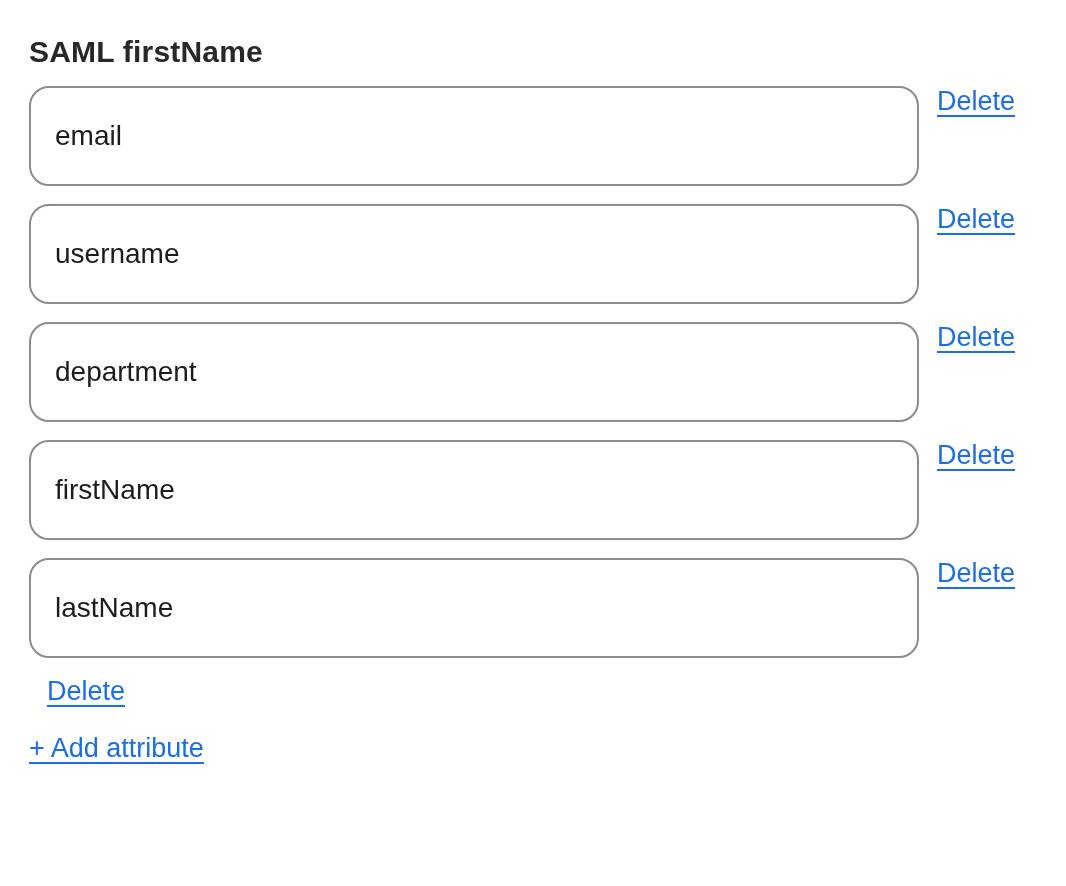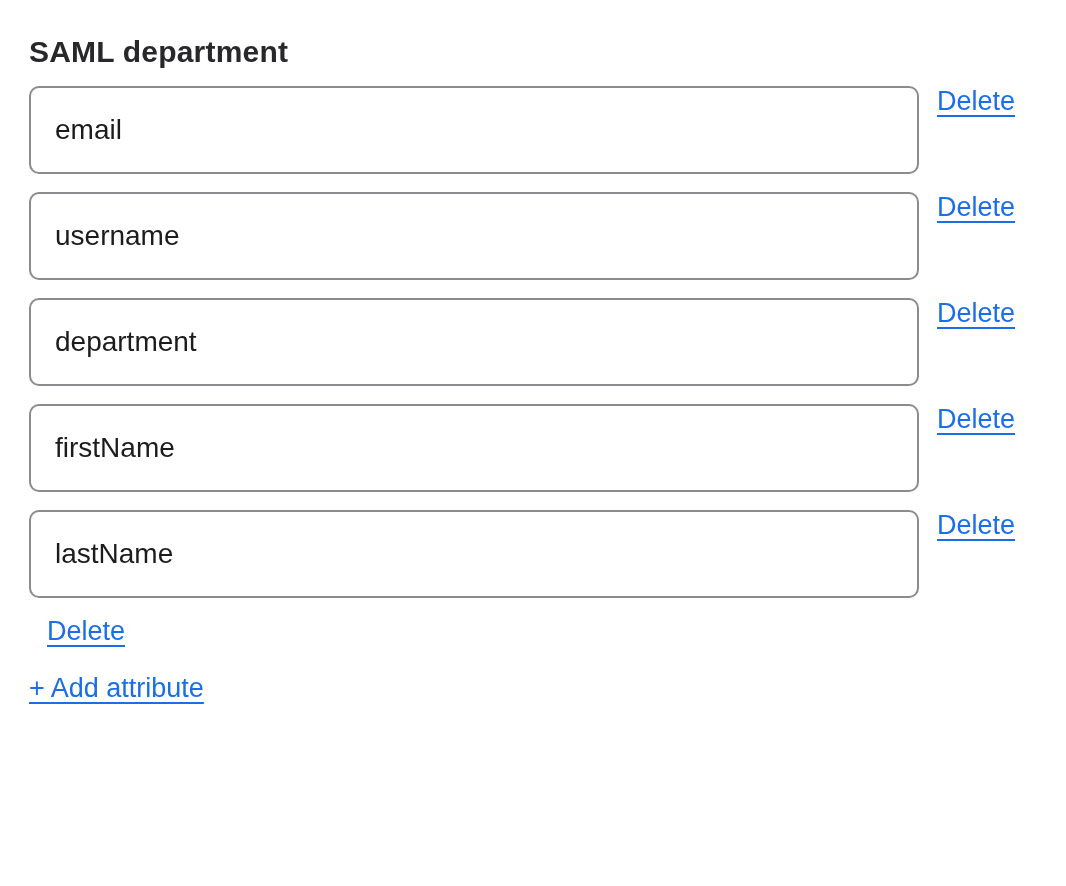--- a/index.html
+++ b/index.html
@@ -40,24 +40,24 @@
     line-height: 42px;
     color: var(--body-text);
   }
   .attr-row {
     display: flex;
     align-items: flex-start;
     margin-bottom: 18px;
   }
   .attr-input {
     width: 890px;
-    height: 88px;
+    height: 100px;
     padding: 0 24px;
     border: 2px solid var(--input-border);
-    border-radius: 10px;
+    border-radius: 20px;
     background: #ffffff;
     font-family: "Liberation Sans", "DejaVu Sans", sans-serif;
     font-size: 28px;
     color: var(--input-text);
     outline: none;
   }
   .link {
     color: var(--link-blue);
     font-size: 27px;
     line-height: 30px;
@@ -73,21 +73,21 @@
   .add-link {
     display: inline-block;
     margin-top: 9px;
     text-align: right;
   }
 </style>
 </head>
 <body>
 
 <div class="page">
-  <h2 class="section-title">SAML department</h2>
+  <h2 class="section-title">SAML firstName</h2>
 
 
   <div id="attribute-list">
       <div class="attr-row">
         <input type="text" class="attr-input" value="email" style="">
         <a href="#" class="link delete-link">Delete</a>
       </div>
       <div class="attr-row">
         <input type="text" class="attr-input" value="username" style="">
         <a href="#" class="link delete-link">Delete</a>

